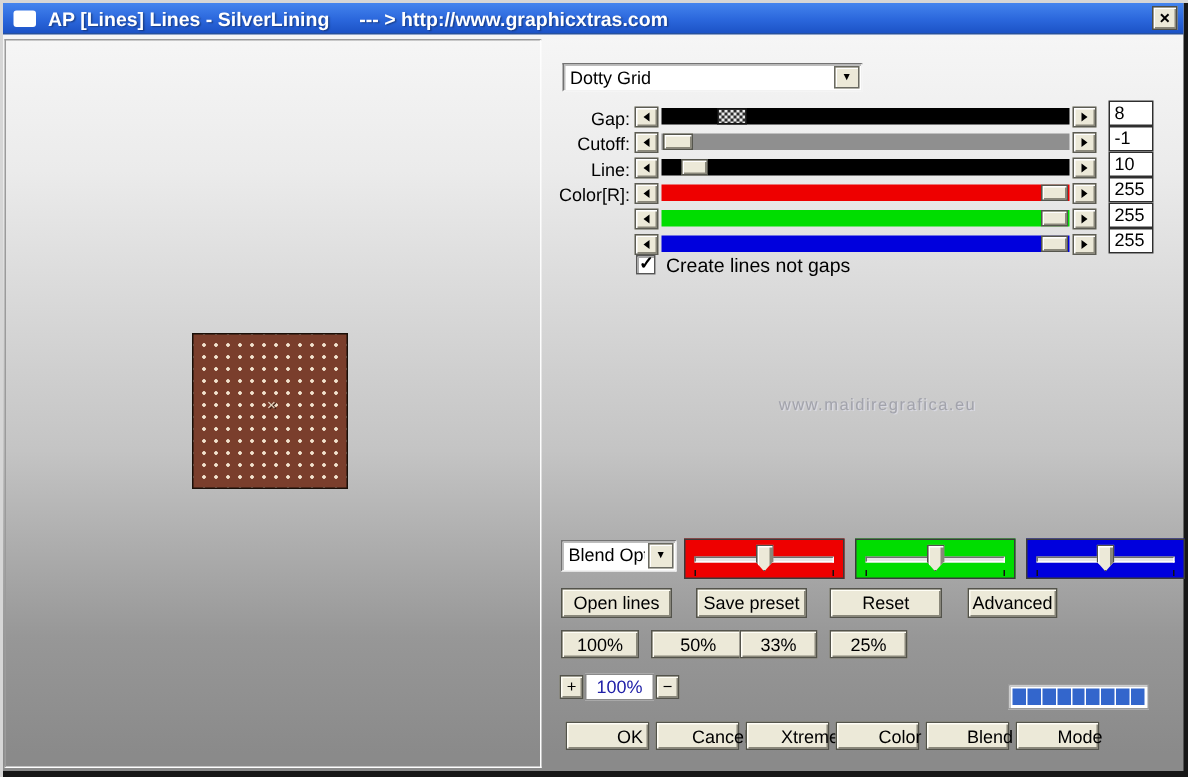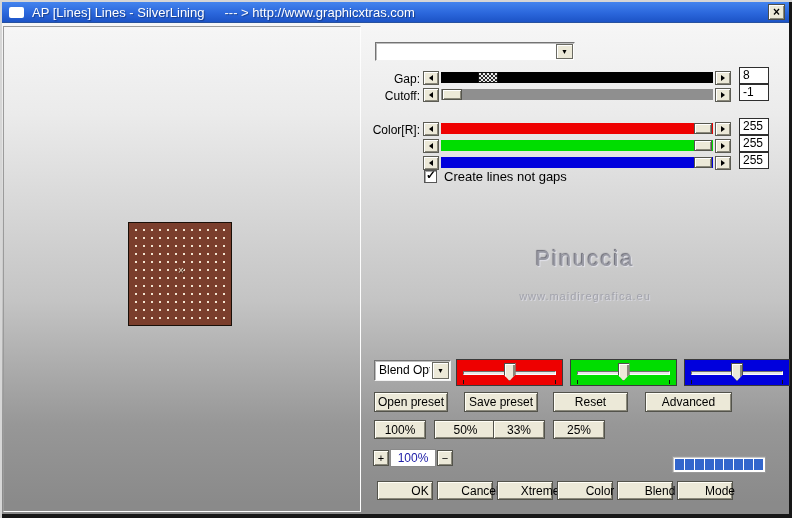--- a/index.html
+++ b/index.html
@@ -13,21 +13,21 @@
   }
 
   
   .titlebar {
     position:absolute; left:2px; top:2px; right:3px; height:21px;
     background: linear-gradient(180deg,#4484ee 0%, #2b67dc 55%, #1c53c6 100%);
     border-bottom:1px solid #27519e;
     display:flex; align-items:center;
   }
   .app-icon { width:15px; height:11px; background:#fff; border-radius:2px; margin:0 8px 0 7px; flex:0 0 auto; }
-  .title-text { color:#fff; font-size:13px; font-weight:normal; white-space:nowrap;
+  .title-text { color:#fff; font-size:13px; font-weight:bold; white-space:nowrap;
     text-shadow:1px 1px 1px rgba(0,0,0,.35); }
   .title-suffix { margin-left:20px; }
   .close-btn {
     position:absolute; right:4px; top:2px; width:17px; height:16px;
     background:#ece9d8; border:1px solid #4e4e48;
     box-shadow: inset 1px 1px 0 #fff, inset -1px -1px 0 #8a887a;
     font-size:12px; font-weight:bold; color:#000; line-height:14px; text-align:center; cursor:default;
   }
 
   
@@ -115,21 +115,21 @@
   .groove { position:absolute; left:6px; right:6px; top:11px; height:4px; background:#e6e6e6;
     border:1px solid; border-color:#6f6f6f #fdfdfd #fdfdfd #6f6f6f; }
   .tb-thumb { position:absolute; left:50%; margin-left:-6px; top:3px; width:12px; height:18px;
     background:#ece9d8; box-shadow: inset 1px 1px 0 #fff, inset -2px 0 0 #8a887a;
     border:1px solid #50504a;
     clip-path: polygon(0 0, 100% 0, 100% 62%, 50% 100%, 0 62%); }
 
   
   .preset-btns .btn { top:392px; height:20px; }
   .b-open{left:374px;width:74px} .b-save{left:464px;width:74px}
-  .b-reset{left:553px;width:75px} .b-adv{left:645px;width:87px}
+  .b-reset{left:553px;width:75px} .b-adv{left:645px;width:60px}
 
   .zoom-btns .btn { top:420px; height:19px; }
   .b-100{left:374px;width:52px} .b-50{left:434px;width:63px}
   .b-33{left:493px;width:52px} .b-25{left:553px;width:52px}
 
   .b-plus{left:373px;top:450px;width:16px;height:16px;font-size:11px;}
   .zoom-field{ position:absolute; left:390px; top:449px; width:46px; height:18px;
     background:#fff; border:1px solid #8a8a8a; color:#2020a8; font-size:12px;
     display:flex; align-items:center; justify-content:center; }
   .b-minus{left:437px;top:450px;width:16px;height:16px;font-size:11px;}
@@ -159,20 +159,21 @@
     </span>
   </div>
 
   <div class="preview-panel">
     <div class="preview-swatch" style="background-color: rgb(122, 62, 44); --dot: #f2e3cf;">
       <span class="preview-cursor">×</span>
     </div>
   </div>
 
   <div class="preset-dd sunken">
+    <span class="dd-text">Dotty Grid</span>
     <span class="dd-arrow">
       <span>▼</span>
     </span>
   </div>
 
   <div class="slider-row r0">
     <span class="slabel">Gap:</span>
     <span class="sarrow left">
         <i class="tri tri-l"></i>
       </span>
@@ -192,20 +193,33 @@
       </span>
     <span class="strack" style="background: rgb(143, 143, 143);">
         <i class="sthumb t1"></i>
       </span>
     <span class="sarrow right">
         <i class="tri tri-r"></i>
       </span>
     <span class="svalue">-1</span>
   </div>
 
+  <div class="slider-row r2">
+    <span class="slabel">Line:</span>
+    <span class="sarrow left">
+        <i class="tri tri-l"></i>
+      </span>
+    <span class="strack" style="background: rgb(0, 0, 0);">
+        <i class="sthumb t2"></i>
+      </span>
+    <span class="sarrow right">
+        <i class="tri tri-r"></i>
+      </span>
+    <span class="svalue">10</span>
+  </div>
 
   <div class="slider-row r3">
     <span class="slabel">Color[R]:</span>
     <span class="sarrow left">
         <i class="tri tri-l"></i>
       </span>
     <span class="strack" style="background: rgb(238, 0, 0);">
         <i class="sthumb t3"></i>
       </span>
     <span class="sarrow right">
@@ -243,21 +257,20 @@
   </div>
 
   <div class="chk-row">
     <span class="chk-box">
       <span class="mark">✓</span>
     </span>
     <span class="chk-label">Create lines not gaps</span>
   </div>
 
   <div class="watermark">
-    <div class="wm-name">Pinuccia</div>
     <div class="wm-site">www.maidiregrafica.eu</div>
   </div>
 
   <div class="blend-dd sunken">
     <span class="dd-text">Blend Opti</span>
     <span class="dd-arrow">
       <span>▼</span>
     </span>
   </div>
 
@@ -268,21 +281,21 @@
   <div class="trackbar tb-green" style="background: rgb(0, 221, 0);">
     <span class="groove"></span>
     <span class="tb-thumb"></span>
   </div>
   <div class="trackbar tb-blue" style="background: rgb(0, 0, 221);">
     <span class="groove"></span>
     <span class="tb-thumb"></span>
   </div>
 
   <div class="preset-btns">
-    <span class="btn b-open">Open preset</span>
+    <span class="btn b-open">Open lines</span>
     <span class="btn b-save">Save preset</span>
     <span class="btn b-reset">Reset</span>
     <span class="btn b-adv">Advanced</span>
   </div>
 
   <div class="zoom-btns">
     <span class="btn b-100">100%</span>
     <span class="btn b-50">50%</span>
     <span class="btn b-33">33%</span>
     <span class="btn b-25">25%</span>

